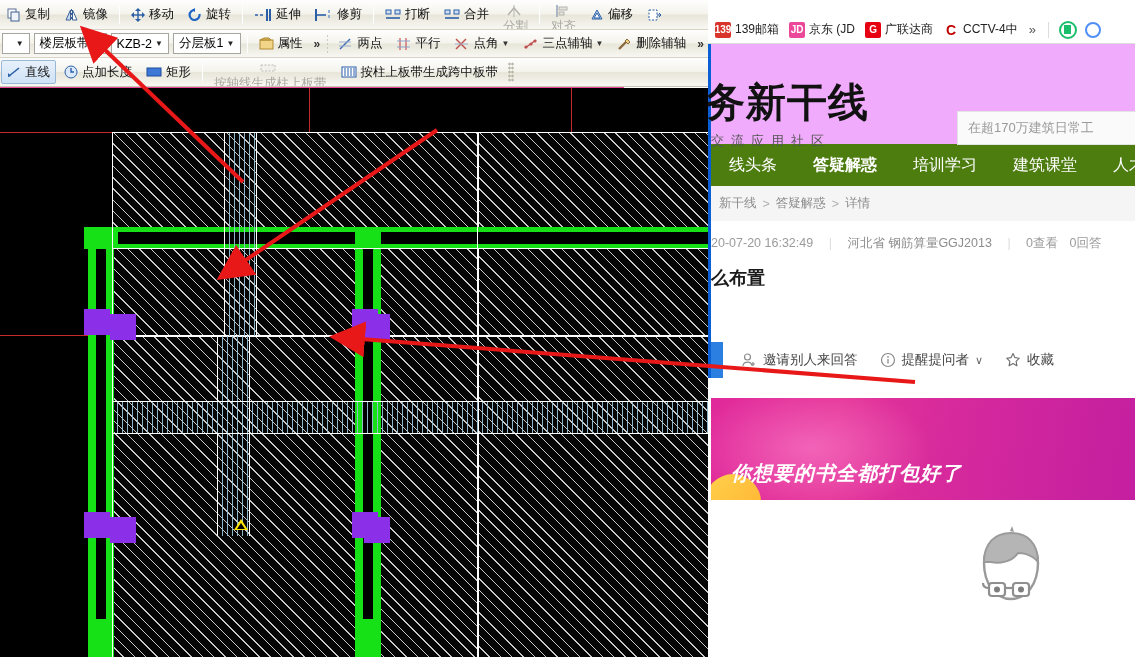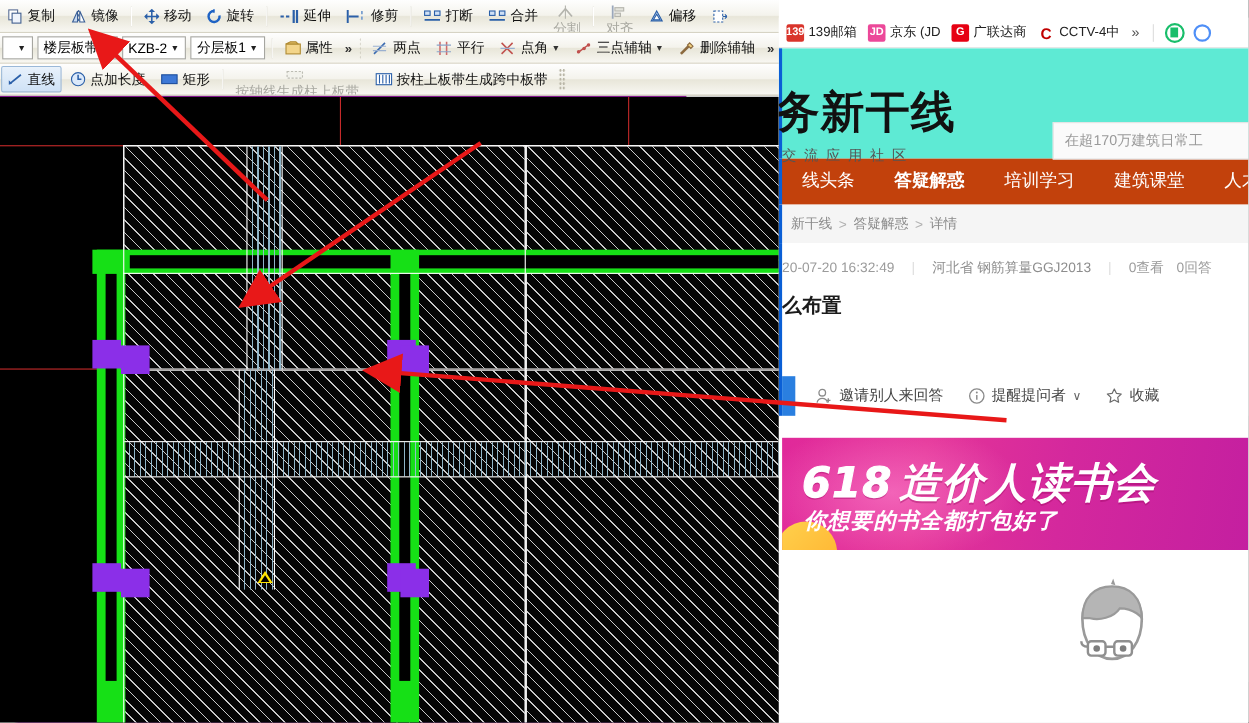--- a/index.html
+++ b/index.html
@@ -8,21 +8,21 @@
     overflow: hidden;
     font-family: "Liberation Sans", "DejaVu Sans", sans-serif;
     background: #fff;
   }
   #app { position: relative; width: 1135px; height: 657px; }
 
   
   #cad {
     position: absolute; left: 0; top: 0;
     width: 624px; height: 657px;
-    background: #a21caf;
+    background: #ec4899;
     border-radius: 17px;
   }
   .tb-wrap {
     position: absolute; left: 0; top: 0; width: 708px;
     background: linear-gradient(to bottom, #fdfdfd 0%, #f2f1ea 45%, #e9e7dc 55%, #f7f6f1 100%);
   }
   .tb-row {
     display: flex; align-items: center;
     height: 30px;
     border-bottom: 1px solid #d6d3c4;
@@ -158,42 +158,42 @@
   .bm-ext i { display:block; width:7px;height:9px;background:#19be6b; }
   .bm-ext2 {
     width: 16px; height: 16px; border-radius: 50%;
     border: 2px solid #4f8ff7; margin-left: 8px; flex:0 0 16px;
   }
 
   .page { position: relative; background: #fff; }
   .site-head {
     position: relative; height: 100px;
     border-left: 3px solid #0a5fd6;
-    background: #5eead4;
+    background: #f0abfc;
   }
   .logo-main {
     position: absolute; left: -6px; top: 38px;
     font-size: 40px; font-weight: bold; color: #111;
     letter-spacing: 1px; line-height: 1;
     font-family: "DejaVu Sans", "Liberation Sans", sans-serif;
   }
   .logo-sub {
     position: absolute; left: 0px; top: 88px;
     font-size: 13px; color: #555; letter-spacing: 7px;
   }
   .searchbox {
     position: absolute; right: -22px; top: 67px;
     width: 200px; height: 34px;
     border: 1px solid #e3e3e3; background: #fafafa;
     display: flex; align-items: center; padding: 0 10px;
     font-size: 13px; color: #9a9a9a;
     white-space: nowrap; overflow: hidden;
   }
   .navbar {
-    height: 42px; background: #c2410c;
+    height: 42px; background: #4d7c0f;
     display: flex; align-items: flex-start;
     padding-left: 0px; white-space: nowrap; overflow: hidden;
     border-left: 3px solid #0a5fd6;
   }
   .navitem {
     color: #fff; font-size: 16px; padding: 0 18px;
     line-height: 42px; cursor: pointer;
   }
   .navitem.active { font-weight: bold; }
 
@@ -637,23 +637,20 @@
               <path d="M8 1.6 l1.9 4 4.4 .6 -3.2 3.1 .8 4.4 -3.9 -2.1 -3.9 2.1 .8 -4.4 -3.2 -3.1 4.4 -.6z" fill="none" stroke="#6b6b6b" stroke-width="1.1" stroke-linejoin="round"></path>
             </svg>
             <span>收藏</span>
           </div>
         </div>
       </div>
 
       <div class="banner">
         <div class="glow"></div>
         <div class="circ"></div>
-        <div class="b-main">
-          <span class="num">618</span><span>造价人读书会</span>
-        </div>
         <div class="b-sub">你想要的书全都打包好了</div>
       </div>
 
       <div class="avatar-zone">
         <svg class="avatar" width="90" height="95" viewBox="0 0 90 95">
           <path d="M45 8 c-17 0 -27 13 -27 29 c0 20 11 36 27 36 c16 0 27 -16 27 -36 c0 -16 -10 -29 -27 -29z" fill="#fff" stroke="#9a9a9a" stroke-width="2.4"></path>
           <path d="M18 36 c0 -19 11 -29 27 -29 c16 0 27 10 27 29 c0 0 -6 -9 -20 -9 c-6 9 -19 11 -27 9z" fill="#b5b5b5" stroke="#9a9a9a" stroke-width="2"></path>
           <path d="M44 5 l2 -5 l2 6z" fill="#9a9a9a"></path>
           <rect x="23" y="57" width="16" height="13" rx="3" fill="#fff" stroke="#8f8f8f" stroke-width="2.2"></rect>
           <rect x="47" y="57" width="16" height="13" rx="3" fill="#fff" stroke="#8f8f8f" stroke-width="2.2"></rect>

